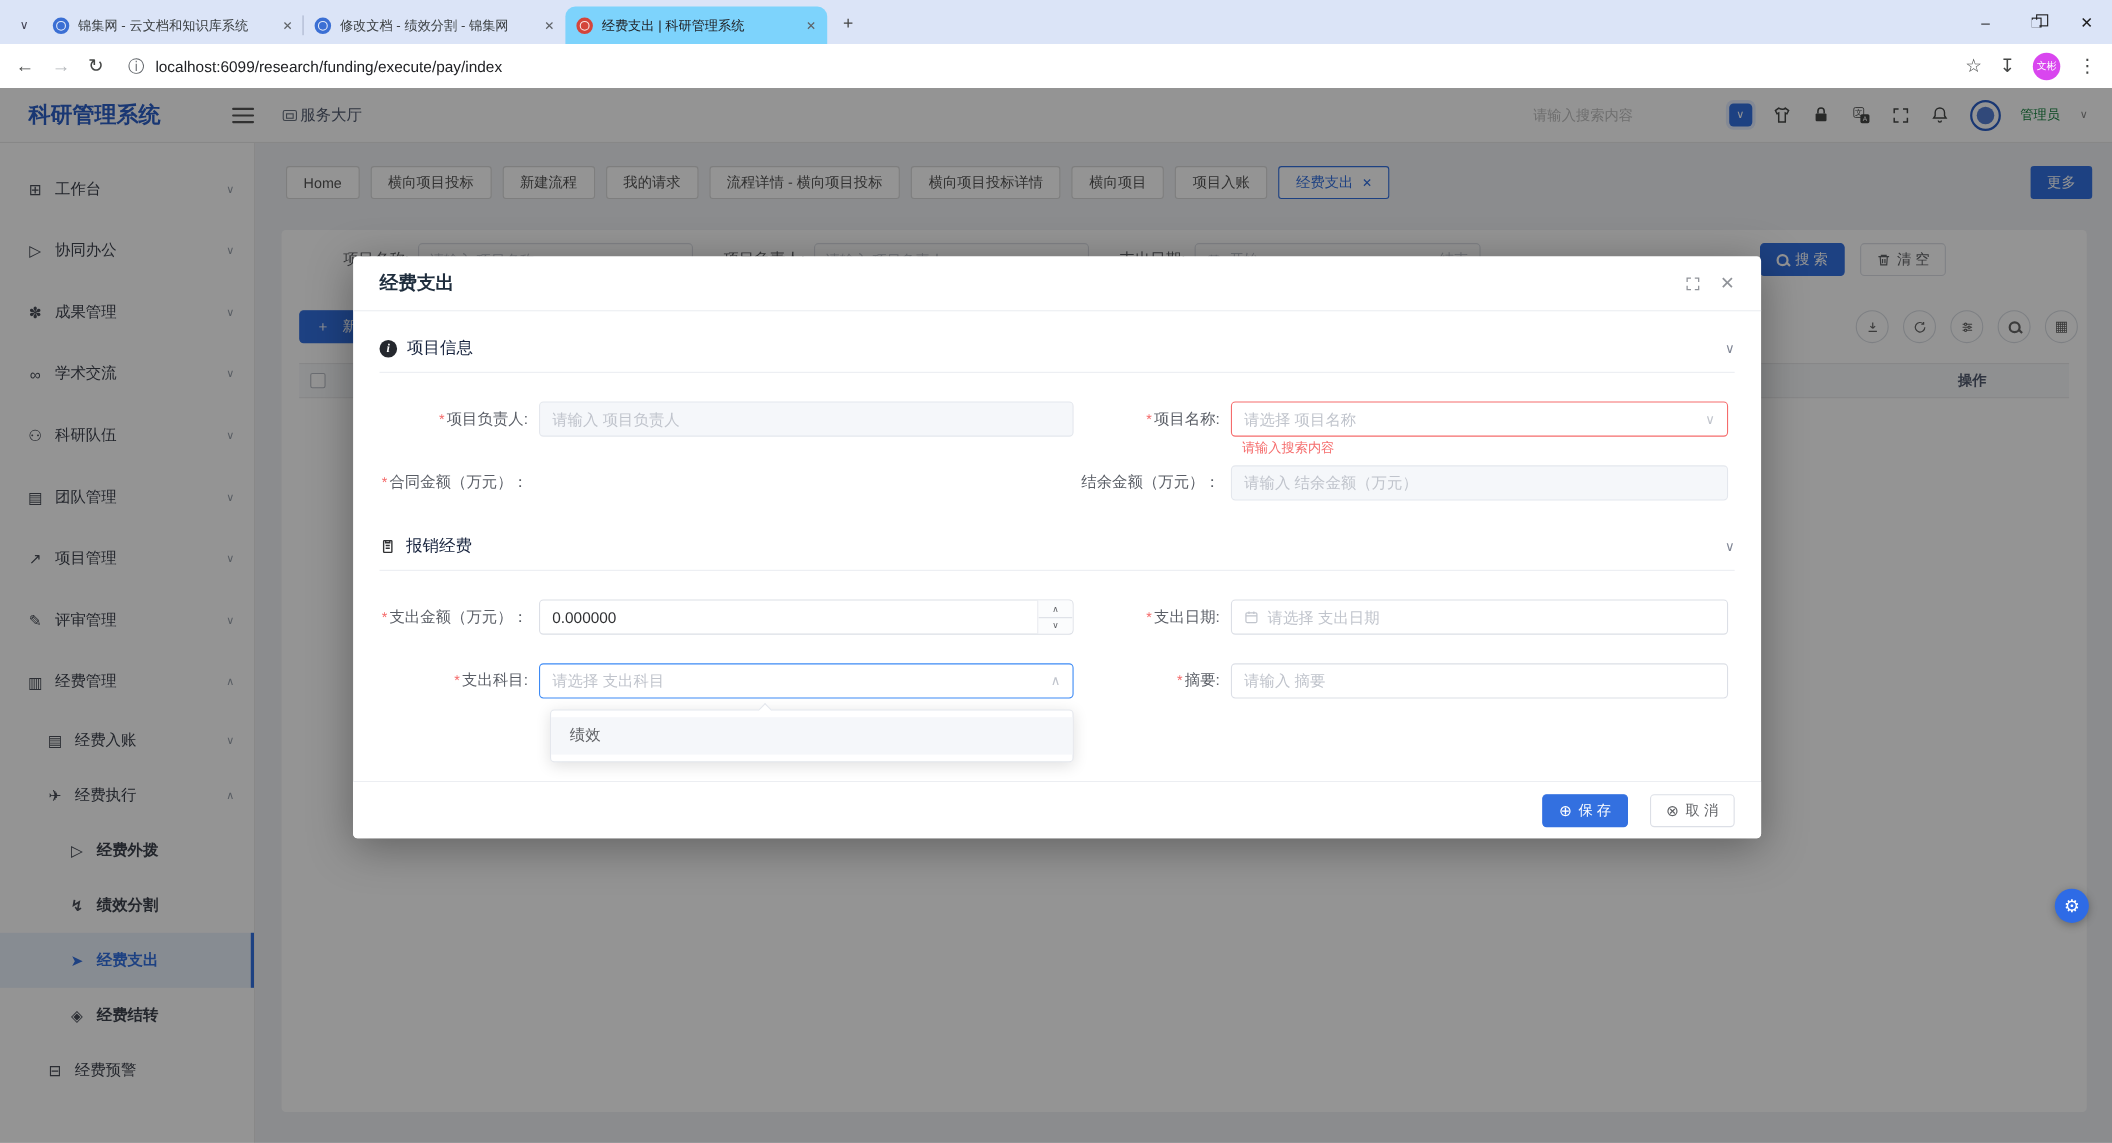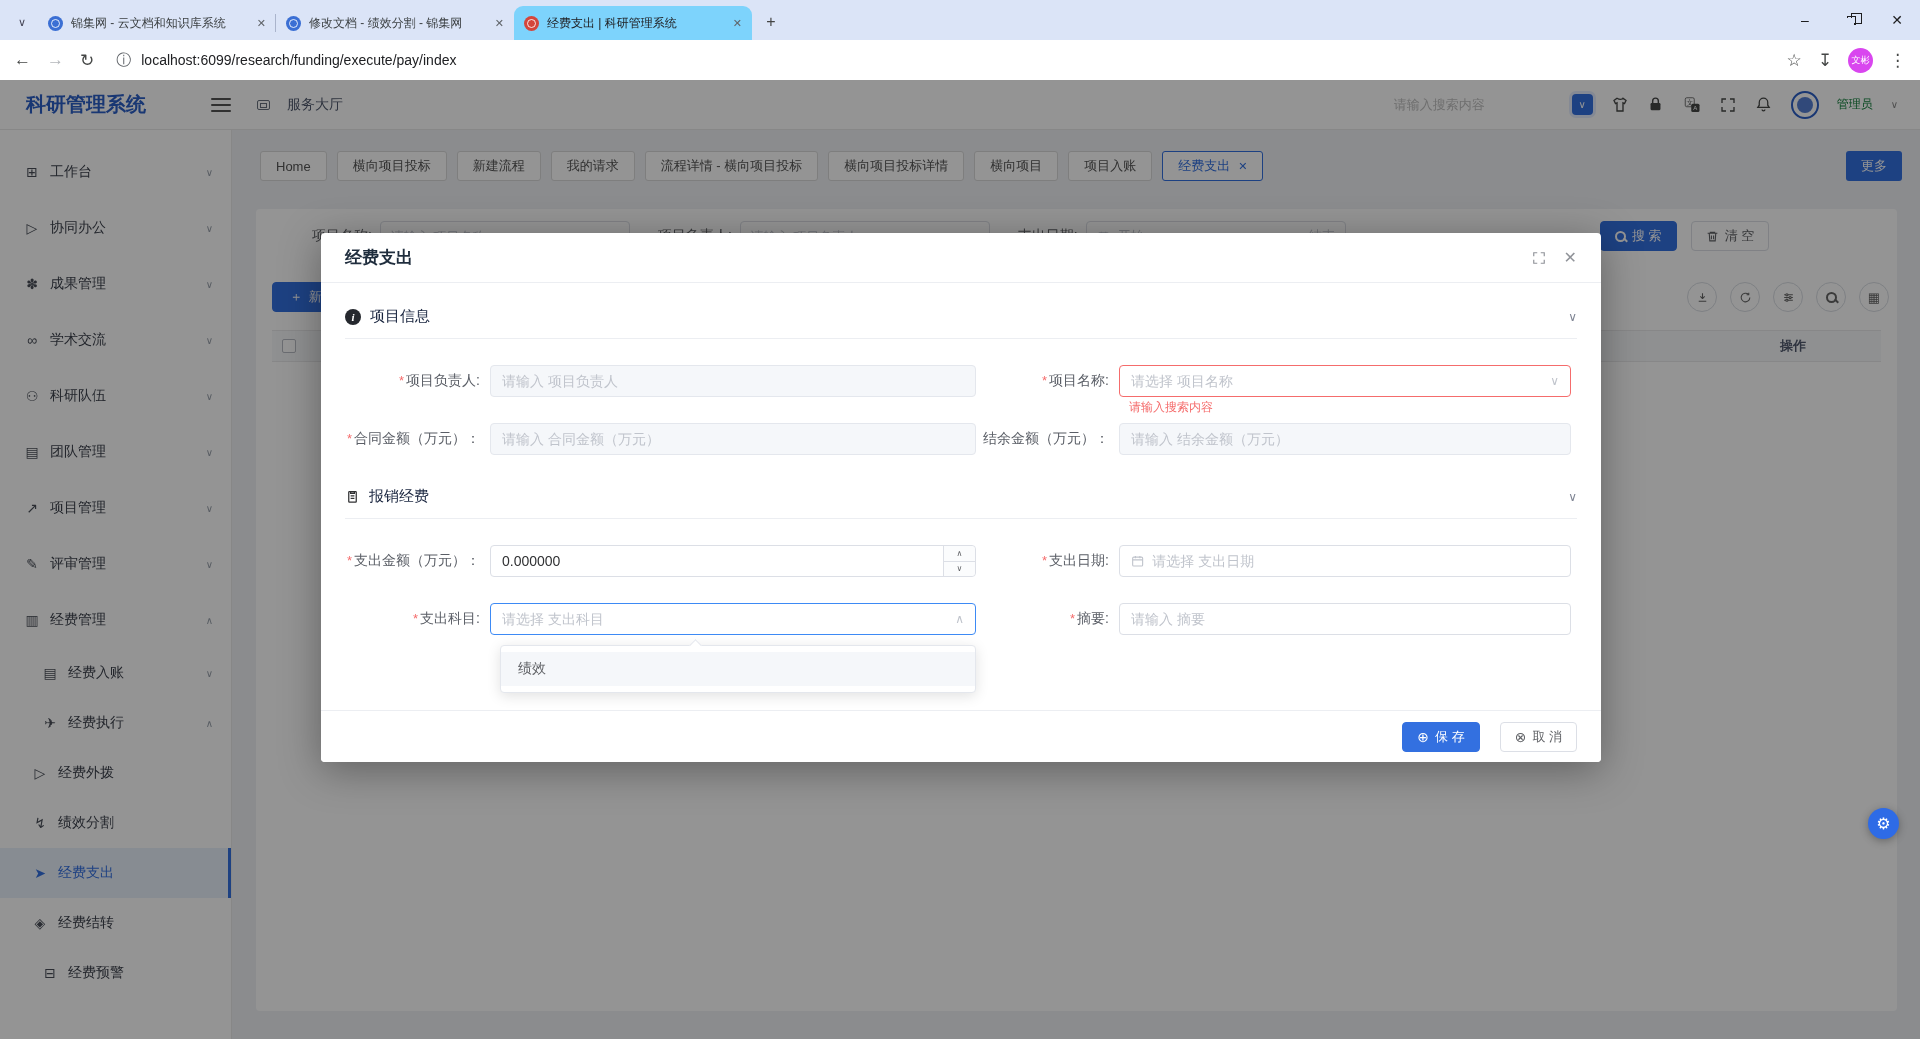--- a/index.html
+++ b/index.html
@@ -31,39 +31,39 @@
   .info-g { font-size:15px; color:#5f6368; }
   .url-text { font-size:14px; color:#202124; }
   .avatar-b { width:25px; height:25px; border-radius:50%; background:#d946ef; color:#fff; font-size:9px; display:flex; align-items:center; justify-content:center; }
 
   
   .app { position:absolute; top:80px; left:0; right:0; bottom:0; background:#f0f2f5; }
   .navbar { position:absolute; top:0; left:0; right:0; height:50px; background:#fff; border-bottom:1px solid #e8e8e8; display:flex; align-items:center; }
   .logo { margin-left:26px; font-size:20px; font-weight:bold; color:#2b5fc7; width:175px; }
   .hamb { width:20px; display:flex; flex-direction:column; gap:4px; margin-left:10px; }
   .hamb i { height:2px; background:#555; border-radius:1px; }
-  .crumb { display:flex; align-items:center; gap:17px; margin-left:26px; color:#515a6e; font-size:14px; }
+  .crumb { display:flex; align-items:center; gap:3px; margin-left:26px; color:#515a6e; font-size:14px; }
   .cards-icon { width:13px; height:10px; border:1.5px solid #6a7380; border-radius:2px; position:relative; }
   .cards-icon::before { content:""; position:absolute; left:2px; top:2px; width:5px; height:3px; border:1px solid #6a7380; }
   .nav-right { margin-left:auto; display:flex; align-items:center; gap:18px; margin-right:22px; }
   .nav-search { border:none; outline:none; width:160px; font-size:13px; color:#333; background:transparent; }
   .nav-search::placeholder { color:#bfbfbf; }
   .nav-blue { width:21px; height:21px; border-radius:4px; background:#3370e0; color:#fff; font-size:10px; display:flex; align-items:center; justify-content:center; box-shadow:0 0 0 3px #e3edff; }
   .nico { width:18px; height:18px; display:flex; align-items:center; justify-content:center; }
   .user-avatar { width:28px; height:28px; border-radius:50%; border:2px solid #2b5fc7; background:#fff; position:relative; }
   .user-avatar::after { content:""; position:absolute; inset:4px; border-radius:50%; background:#2b5fc7; opacity:.8; }
   .user-name { font-size:12px; color:#15803d; }
   .chev-s { font-size:10px; color:#888; }
 
   .sidebar { position:absolute; top:50px; left:0; width:232px; bottom:0; background:#fff; border-right:1px solid #e8e8e8; padding-top:14px; overflow:hidden; }
   .si { height:56px; display:flex; align-items:center; padding-left:24px; font-size:14px; color:#3d424d; position:relative; }
   .si .ic { width:16px; margin-right:10px; font-size:14px; color:#4a4f59; font-style:normal; text-align:center; }
   .si .chev { margin-left:auto; margin-right:18px; color:#98a0ab; font-size:10px; }
   .si.d1 { height:50px; padding-left:42px; }
-  .si.d2 { height:50px; padding-left:32px; }
+  .si.d2 { height:50px; padding-left:62px;font-weight:bold; }
   .si.active { background:#e9f1fc; color:#3370e0; }
   .si.active .ic { color:#3370e0; }
   .si.active::after { content:""; position:absolute; right:0; top:0; bottom:0; width:3px; background:#3370e0; }
   .i-workbench::before{content:"⊞";} .i-collab::before{content:"▷";} .i-achieve::before{content:"✽";}
   .i-academic::before{content:"∞";} .i-team::before{content:"⚇";} .i-group::before{content:"▤";}
   .i-project::before{content:"↗";} .i-review::before{content:"✎";} .i-funding::before{content:"▥";}
   .i-income::before{content:"▤";} .i-execute::before{content:"✈";} .i-outbound::before{content:"▷";}
   .i-perf::before{content:"↯";} .i-pay::before{content:"➤";} .i-carry::before{content:"◈";}
   .i-subject::before{content:"⚙";} .i-warning::before{content:"⊟";}
 
@@ -76,21 +76,21 @@
 
   .card { position:absolute; top:79px; left:24px; right:23px; bottom:28px; background:#fff; border-radius:4px; }
   .filter-row { position:absolute; top:12px; left:56px; display:flex; align-items:center; gap:8px; font-size:14px; color:#606266; }
   .f-label { white-space:nowrap; }
   .f-inp { width:250px; height:30px; border:1px solid #dcdfe6; border-radius:4px; background:#fff; display:flex; align-items:center; padding:0 10px; gap:8px; margin-right:20px; }
   .f-inp input { border:none; outline:none; width:100%; font-size:13px; background:transparent; }
   .f-inp input::placeholder { color:#c0c4cc; }
   .f-range { width:260px; justify-content:flex-start; color:#c0c4cc; font-size:13px; }
   .f-range .sep { flex:1; }
   .fbtns { position:absolute; top:12px; left:1344px; display:flex; gap:14px; }
-  .btn { height:30px; border-radius:4px; font-size:13px; display:flex; align-items:center; justify-content:center; gap:6px; padding:0 14px; white-space:nowrap; }
+  .btn { height:30px; border-radius:4px; font-size:13px; display:flex; align-items:center; justify-content:space-between; gap:6px; padding:0 14px; white-space:nowrap; }
   .btn-p { background:#3370e0; color:#fff; border:1px solid #3370e0; }
   .btn-w { background:#fff; color:#606266; border:1px solid #dcdfe6; }
   .mag { width:11px; height:11px; border:2px solid currentColor; border-radius:50%; position:relative; }
   .mag::after { content:""; position:absolute; width:5px; height:2px; background:currentColor; transform:rotate(45deg); right:-4px; bottom:-1px; }
   .toolbar { position:absolute; top:73px; right:8px; display:flex; gap:13px; }
   .cbtn { width:30px; height:30px; border:1px solid #d9dde3; border-radius:50%; display:flex; align-items:center; justify-content:center; color:#666; font-size:13px; background:#fff; }
   .add-btn { position:absolute; top:73px; left:16px; width:84px; }
   .thead { position:absolute; top:121px; left:16px; right:16px; height:32px; background:#f7f8fa; border-top:1px solid #e9e9eb; border-bottom:1px solid #e9e9eb; display:flex; align-items:center; font-size:13px; color:#515a6e; }
   .cbx { width:14px; height:14px; border:1px solid #b8bcc4; border-radius:2px; background:#fff; margin-left:10px; }
   .op-h { margin-left:auto; margin-right:75px; font-weight:bold; }
@@ -450,23 +450,20 @@
         <div class="field fr">
           <span class="lb"><span class="star">*</span><span>项目名称:</span></span>
           <div class="inp err-b">
             <input placeholder="请选择 项目名称" style="">
             <span class="sel-chev">∨</span>
           </div>
           <span class="err-msg" style="left:147px">请输入搜索内容</span>
         </div>
         <div class="field">
           <span class="lb"><span class="star">*</span><span>合同金额（万元）：</span></span>
-          <div class="inp dis">
-              <input disabled="" placeholder="请输入 合同金额（万元）" style="">
-            </div>
         </div>
         <div class="field fr">
           <span class="lb"><span>结余金额（万元）：</span></span>
           <div class="inp dis">
               <input disabled="" placeholder="请输入 结余金额（万元）" style="">
             </div>
         </div>
       </div>
 
       <div class="sec-head" style="margin-top:32px">

